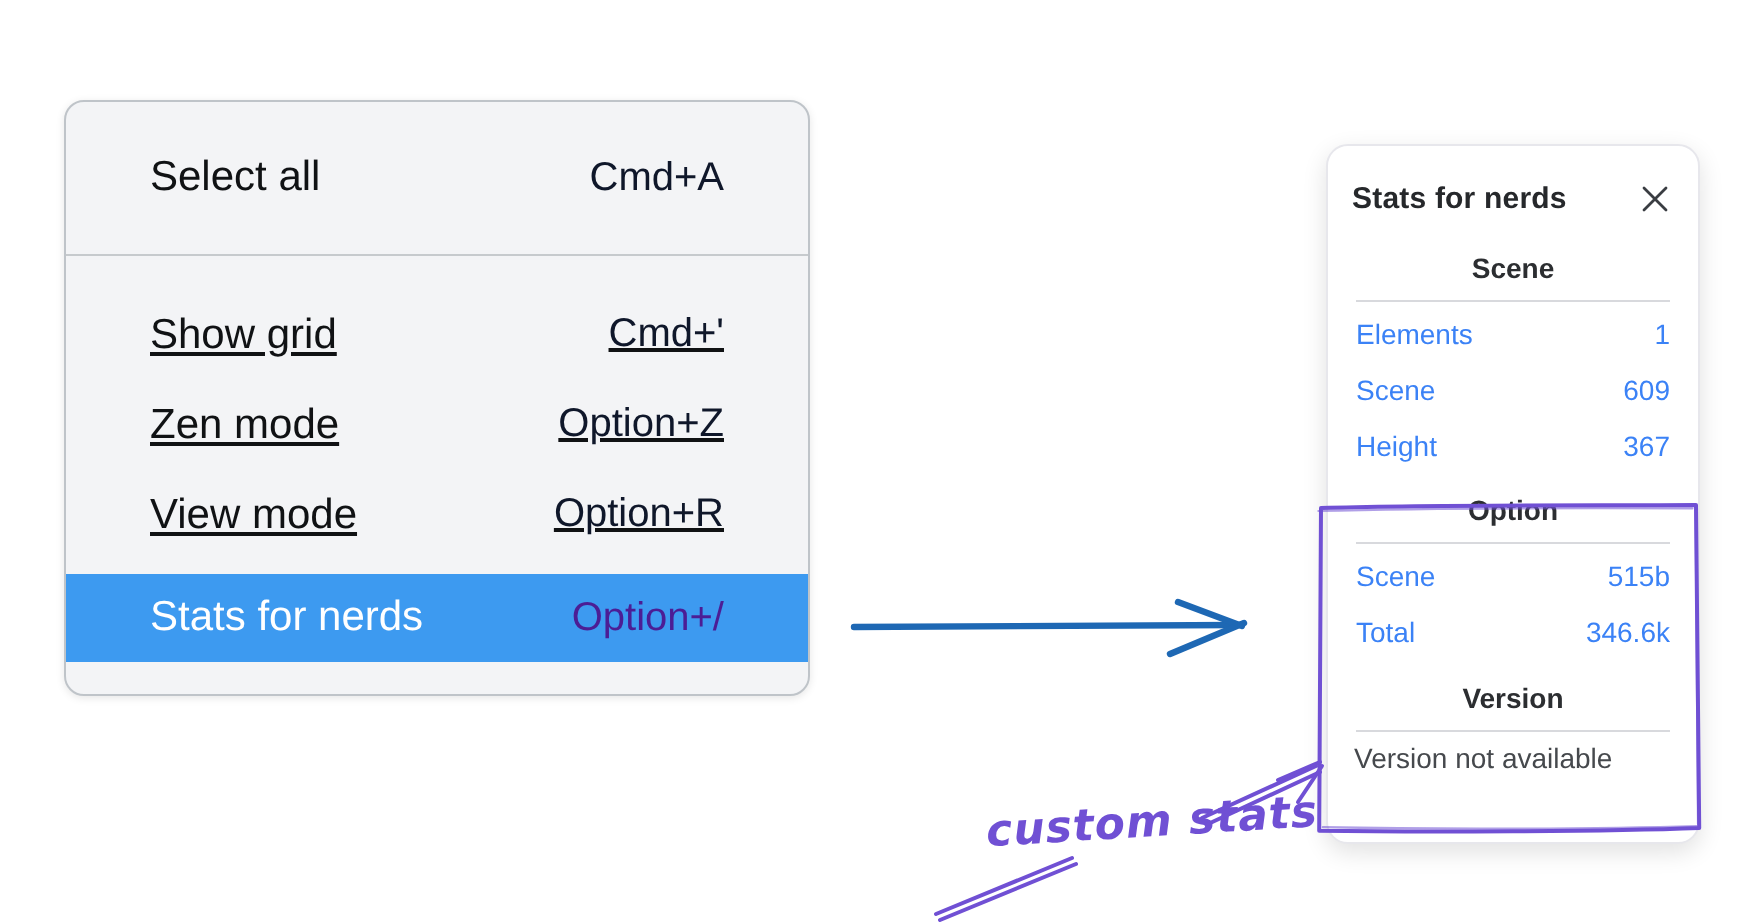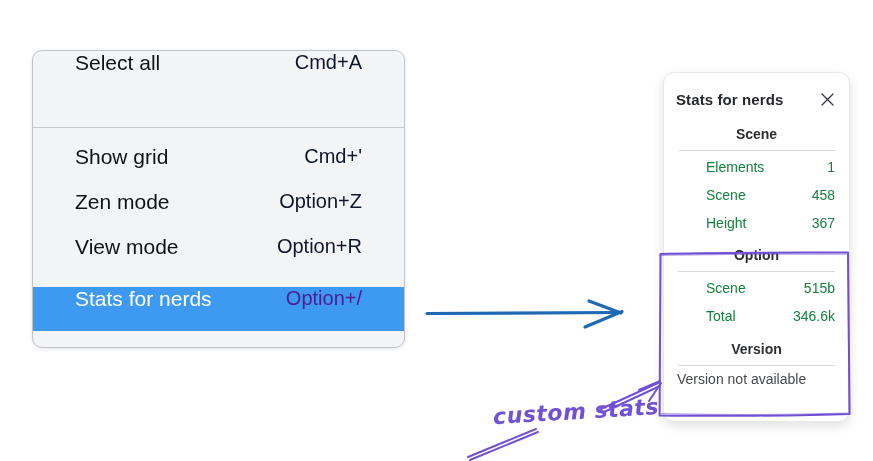--- a/index.html
+++ b/index.html
@@ -8,25 +8,25 @@
     font-family:"Liberation Sans","DejaVu Sans",sans-serif;
   }
 
   
   .context-menu{
     position:absolute;left:32px;top:50px;width:373px;height:298px;
     background:#f3f4f6;border:1px solid #bfc4c9;border-radius:10px;
     box-shadow:0 1px 4px rgba(0,0,0,.10);box-sizing:border-box;overflow:hidden;
   }
   .menu-item{
-    display:flex;justify-content:space-between;
+    display:flex;align-items:center;justify-content:space-between;
     padding:0 42px 0 42px;font-size:21px;color:#101214;cursor:default;gap:45px;
   }
   .menu-item.first{height:76px;}
-  .menu-item.std{height:45px;}
+  .menu-item.std{height:45px;text-decoration:underline;}
   .menu-divider{height:1px;background:#c6cacd;width:100%;}
   .menu-group{padding-top:17px;}
   .mi-shortcut{font-size:20px;color:#0f172a;}
   .menu-item.highlight{
     height:44px;margin-top:7px;background:#3d9af0;color:#ffffff;
   }
   .menu-item.highlight .mi-shortcut{color:#4c1d95;}
 
   
   .arrow-svg{position:absolute;pointer-events:none;}
@@ -49,21 +49,21 @@
   }
   .section-title{
     text-align:center;font-size:14px;font-weight:bold;color:#2c2e31;
   }
   .st-scene{margin-top:16px;}
   .st-storage{margin-top:10px;}
   .st-version{margin-top:11px;}
   .section-rule{height:1px;background:#d8d9dd;margin:8px 2px 2px 2px;}
   .stat-row{
     display:flex;align-items:center;justify-content:space-between;
-    height:28px;font-size:14px;color:#15803d;padding:0 2px;margin-left:28px;
+    height:28px;font-size:14px;color:#3b82f6;padding:0 2px;
   }
   .stat-note{
     margin-top:5px;font-size:14px;color:#46494d;padding:0 1px;white-space:nowrap;
   }
 
   
   .annotation-label{
     position:absolute;left:493px;top:399px;width:170px;
     font-family:"DejaVu Sans",sans-serif;font-style:italic;font-weight:600;
     font-size:22px;letter-spacing:.5px;color:#7050d4;
@@ -121,21 +121,21 @@
 
     <div class="section">
       <div class="section-title st-scene">Scene</div>
       <div class="section-rule"></div>
       <div class="stat-row">
         <span>Elements</span>
         <span>1</span>
       </div>
       <div class="stat-row">
         <span>Scene</span>
-        <span>458</span>
+        <span>609</span>
       </div>
       <div class="stat-row">
         <span>Height</span>
         <span>367</span>
       </div>
     </div>
 
     <div class="section">
       <div class="section-title st-storage">Option</div>
       <div class="section-rule"></div>

